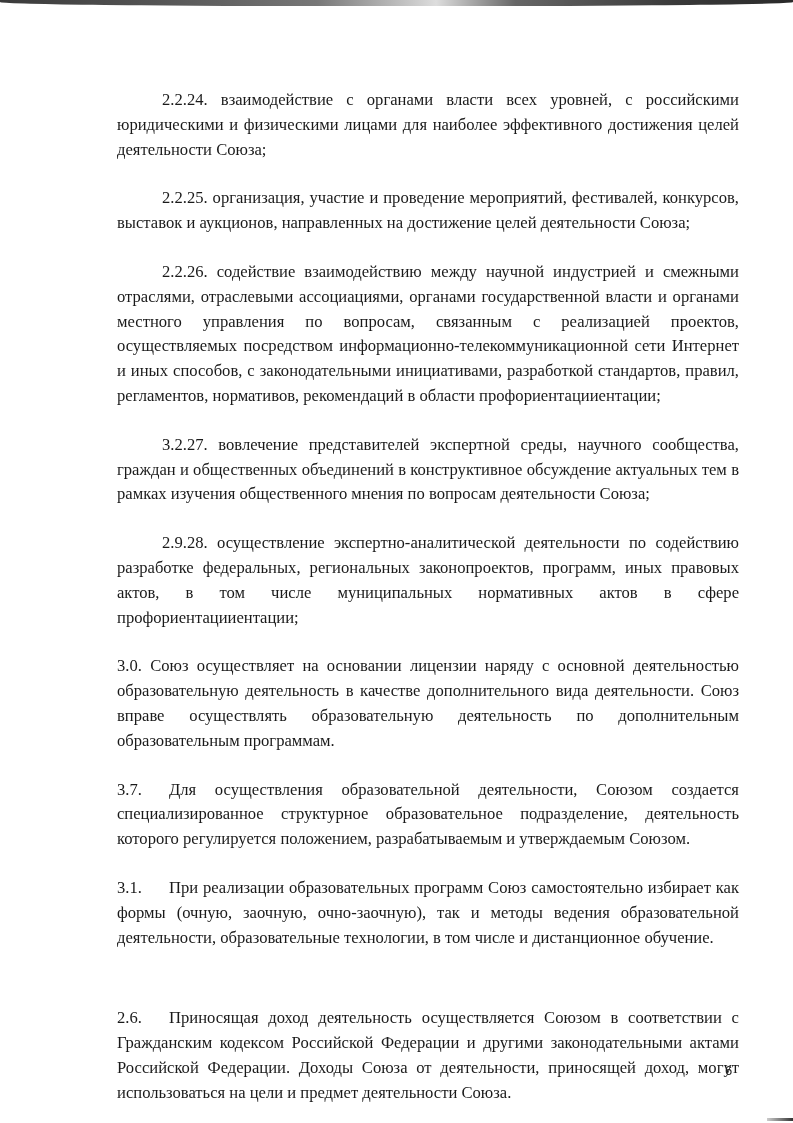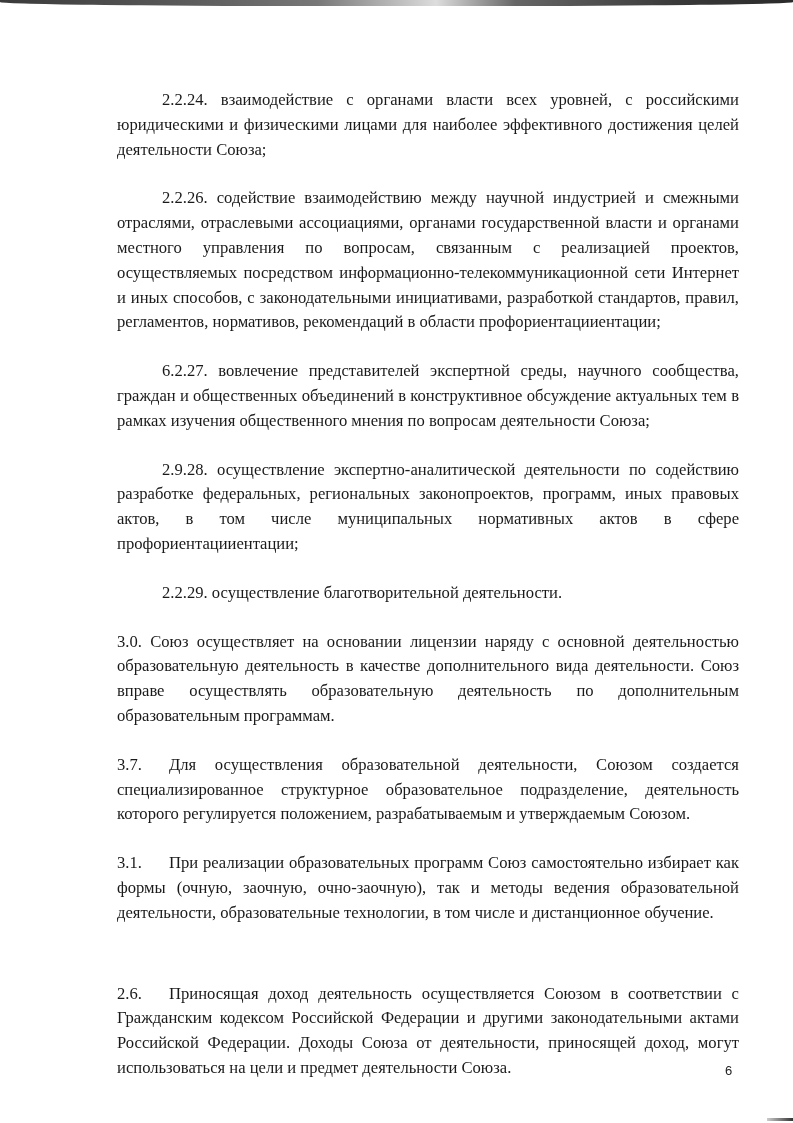--- a/index.html
+++ b/index.html
@@ -36,28 +36,28 @@
   </style>
 </head>
 <body>
 
 <div class="scan-edge-top"></div>
 
 <div class="page">
 
   <p class="para indent gap-sub"><span>2.2.24.</span> <span>взаимодействие с органами власти всех уровней, с российскими юридическими и физическими лицами для наиболее эффективного достижения целей деятельности Союза;</span></p>
 
+  <p class="para indent gap-sub"><span>2.2.25.</span> <span>организация, участие и проведение мероприятий, фестивалей, конкурсов, выставок и аукционов, направленных на достижение целей деятельности Союза;</span></p>
 
   <p class="para indent gap-sub"><span>2.2.26.</span> <span>содействие взаимодействию между научной индустрией и смежными отраслями, отраслевыми ассоциациями, органами государственной власти и органами местного управления по вопросам, связанным с реализацией проектов, осуществляемых посредством информационно-телекоммуникационной сети Интернет и иных способов, с законодательными инициативами, разработкой стандартов, правил, регламентов, нормативов, рекомендаций в области профориентацииентации;</span></p>
 
-  <p class="para indent gap-sub"><span>6.2.27.</span> <span>вовлечение представителей экспертной среды, научного сообщества, граждан и общественных объединений в конструктивное обсуждение актуальных тем в рамках изучения общественного мнения по вопросам деятельности Союза;</span></p>
+  <p class="para indent gap-sub"><span>3.2.27.</span> <span>вовлечение представителей экспертной среды, научного сообщества, граждан и общественных объединений в конструктивное обсуждение актуальных тем в рамках изучения общественного мнения по вопросам деятельности Союза;</span></p>
 
   <p class="para indent gap-sub"><span>2.9.28.</span> <span>осуществление экспертно-аналитической деятельности по содействию разработке федеральных, региональных законопроектов, программ, иных правовых актов, в том числе муниципальных нормативных актов в сфере профориентацииентации;</span></p>
 
-  <p class="para indent gap-main"><span>2.2.29.</span> <span>осуществление благотворительной деятельности.</span></p>
 
   <p class="para gap-main"><span>3.0.</span> <span>Союз осуществляет на основании лицензии наряду с основной деятельностью образовательную деятельность в качестве дополнительного вида деятельности. Союз вправе осуществлять образовательную деятельность по дополнительным образовательным программам.</span></p>
 
   <p class="para gap-main"><span class="num-tab n25">3.7.</span><span>Для осуществления образовательной деятельности, Союзом создается специализированное структурное образовательное подразделение, деятельность которого регулируется положением, разрабатываемым и утверждаемым Союзом.</span></p>
 
   <p class="para gap-main"><span class="num-tab n25">3.1.</span><span>При реализации образовательных программ Союз самостоятельно избирает как формы (очную, заочную, очно-заочную), так и методы ведения образовательной деятельности, образовательные технологии, в том числе и дистанционное обучение.</span></p>
 
   <p class="para gap-main"><span class="num-tab n26">2.6.</span><span>Приносящая доход деятельность осуществляется Союзом в соответствии с Гражданским кодексом Российской Федерации и другими законодательными актами Российской Федерации. Доходы Союза от деятельности, приносящей доход, могут использоваться на цели и предмет деятельности Союза.</span></p>
 
 </div>

